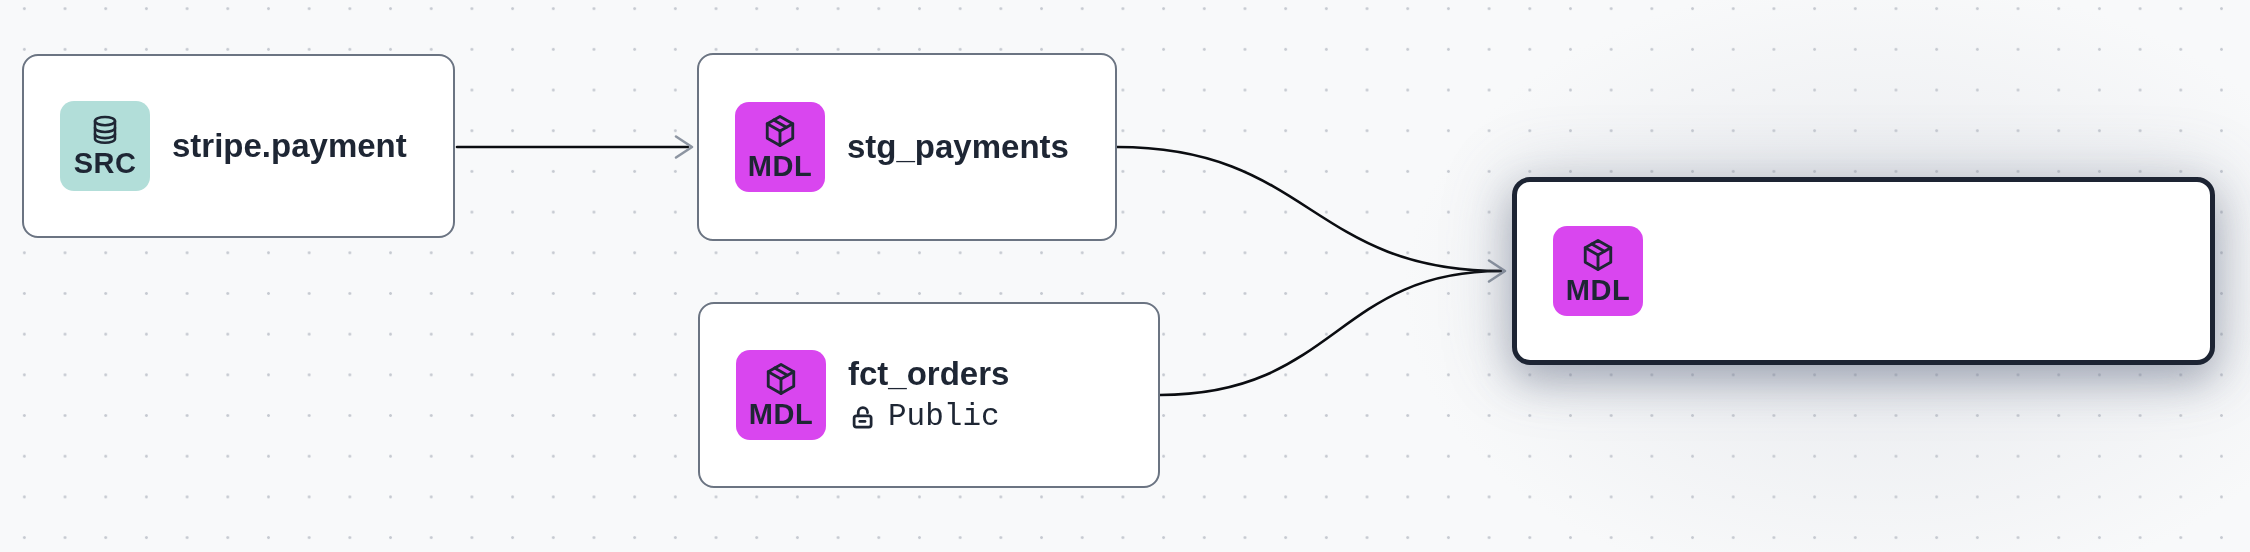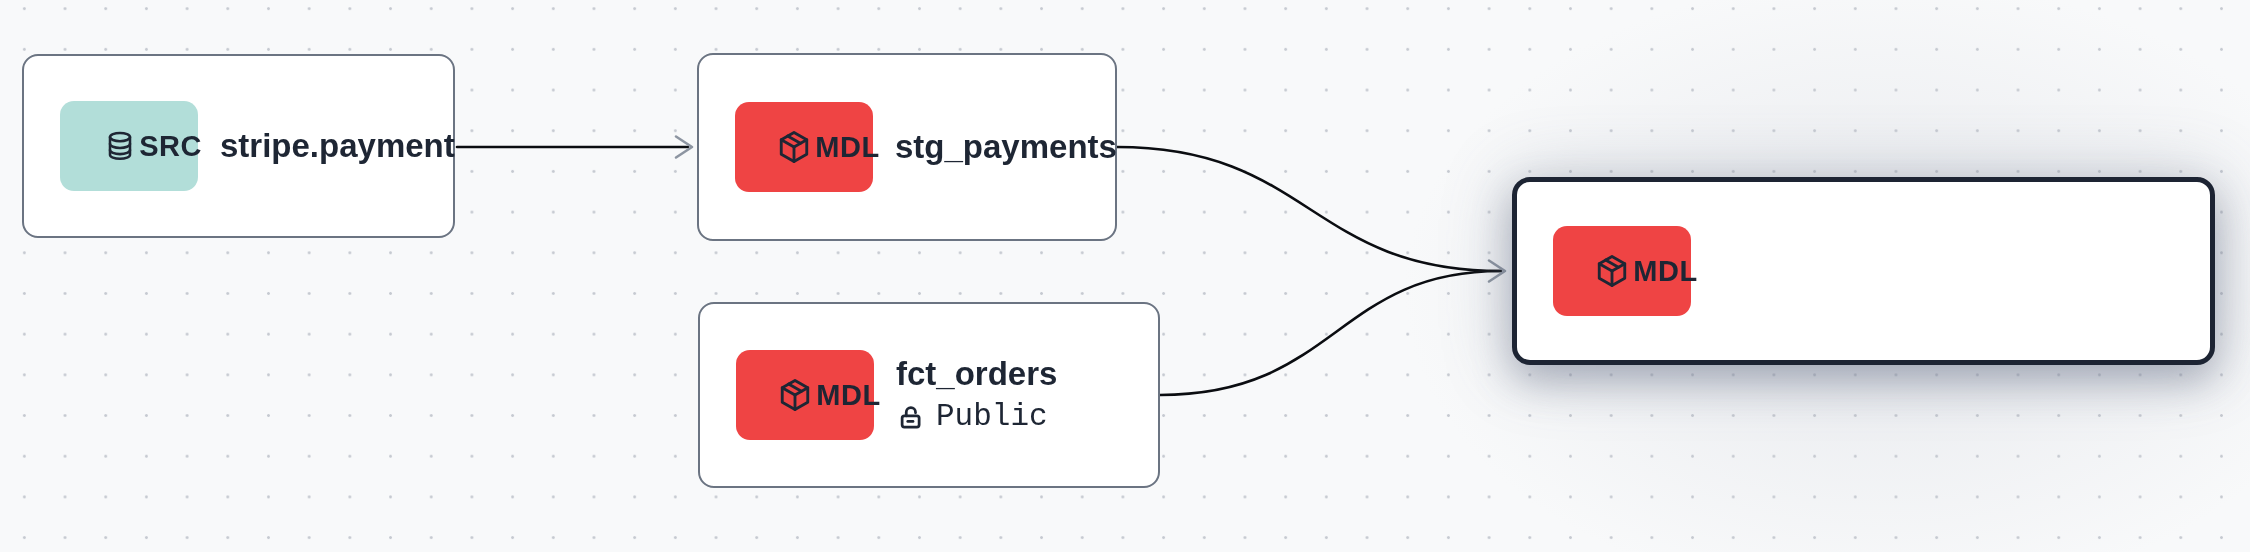--- a/index.html
+++ b/index.html
@@ -71,29 +71,28 @@
   #node-agg-journey    { left: 1512px; top: 177px; width: 703px; height: 188px; }
 
   
   .badge {
     flex: none;
     width: 90px;
     height: 90px;
     margin-left: 36px;
     border-radius: 14px;
     display: flex;
-    flex-direction: row;
+    flex-direction: column;
     align-items: center;
     justify-content: center;
     gap: 3px;
     color: #1e2634;
-    padding-left: 48px;
   }
   .badge.src { background: #b2ded9; }
-  .badge.mdl { background: #ef4444; }
+  .badge.mdl { background: #d946ef; }
   .badge-label {
     font-size: 29px;
     font-weight: 600;
     line-height: 1;
     letter-spacing: 0.5px;
     color: #1e2634;
   }
   .badge-icon svg { display: block; }
 
   

